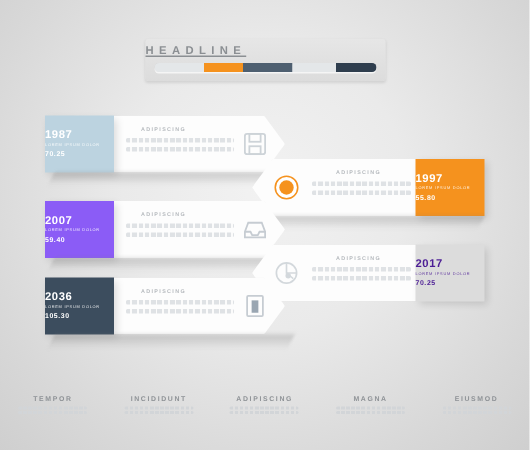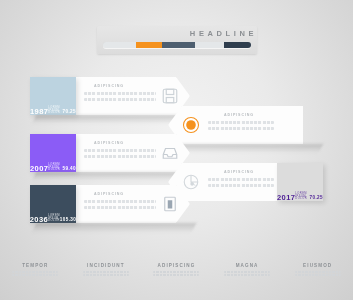--- a/index.html
+++ b/index.html
@@ -8,33 +8,33 @@
     font-family:"Liberation Sans", sans-serif;
     background:radial-gradient(ellipse at 50% 42%, #f2f2f2 0%, #eaeaea 38%, #d8d8d8 78%, #cfcfcf 100%);
     position:relative;
   }
   .stage{position:absolute;inset:0;}
 
   
   .header{position:absolute;left:97px;top:26px;width:160px;height:28px;
     background:linear-gradient(180deg,#e6e6e6 0%,#dcdcdc 100%);
     border-radius:2px;box-shadow:0 1px 2px rgba(0,0,0,.10);}
-  .headline{position:absolute;left:0;top:3px;width:160px;text-align:right;
-    font-size:7.5px;letter-spacing:3.6px;color:#8b8f93;font-weight:700;}
+  .headline{position:absolute;left:0;top:3px;width:160px;text-align:left;
+    font-size:7.5px;letter-spacing:3.6px;color:#8b8f93;font-weight:700;text-decoration:underline;}
   .bar{position:absolute;left:6px;top:16px;width:148px;height:6px;display:flex;
     border-radius:3px;overflow:hidden;background:#e9e9e9;
     box-shadow:inset 0 1px 1px rgba(0,0,0,.12),0 1px 0 rgba(255,255,255,.7);}
   .bar i{display:block;height:100%;}
 
   
   .row{position:absolute;height:38px;}
 
   
   .lbl{position:absolute;left:0;top:0;width:46px;height:38px;
-    display:flex;flex-direction:row;align-items:flex-end;justify-content:center;
+    display:flex;flex-direction:column;align-items:flex-start;justify-content:center;
     box-shadow:2px 2px 5px rgba(0,0,0,.13);}
   .lbl .yr{font-size:7.5px;font-weight:700;letter-spacing:.4px;line-height:1;}
   .lbl .sub{font-size:2.6px;letter-spacing:.5px;margin-top:2.5px;line-height:1;opacity:.85;}
   .lbl .val{font-size:4.6px;font-weight:700;letter-spacing:.4px;margin-top:2px;line-height:1;}
 
   .panel{position:absolute;top:0;height:38px;background:#fdfdfd;
     box-shadow:0 1px 4px rgba(0,0,0,.10);}
   .panel.arrowR{clip-path:polygon(0 0, calc(100% - 14px) 0, 100% 50%, calc(100% - 14px) 100%, 0 100%);}
   .panel.arrowL{clip-path:polygon(14px 0, 100% 0, 100% 100%, 14px 100%, 0 50%);}
 
@@ -90,20 +90,25 @@
         <rect x="3" y="3" width="18" height="18" rx="2"></rect>
           <rect x="7" y="3" width="10" height="7"></rect>
           <rect x="7" y="14" width="10" height="7"></rect>
       </svg>
     </div>
   </div>
   <div class="wedge" style="left:34px;top:115px;width:150px;height:9px;transform:skewX(-26deg);"></div>
 
   <div class="row" style="left:168px;top:106px;width:155px;">
     <div class="panel arrowL" style="left:0;width:135px;"></div>
+    <div class="lbl" style="left:109px;background:#f5921e;color:#fff;">
+      <span class="yr">1997</span>
+      <span class="sub">LOREM IPSUM DOLOR</span>
+      <span class="val">55.80</span>
+    </div>
     <div class="ptitle" style="left:56px;">ADIPISCING</div>
     <div class="plines" style="left:40px;width:66px;">
       <i class="ln" style="display:block;"></i>
         <i class="ln" style="display:block;"></i>
     </div>
     <div class="icon" style="left:14px;">
       <svg viewBox="0 0 24 24" width="18" height="18">
         <circle cx="12" cy="12" r="10" fill="#fff" stroke="#f5921e" stroke-width="1.4"></circle>
         <circle cx="12" cy="12" r="6.4" fill="#f5921e"></circle>
       </svg>

